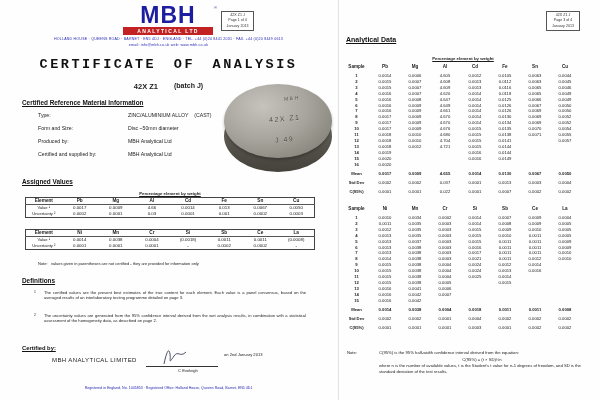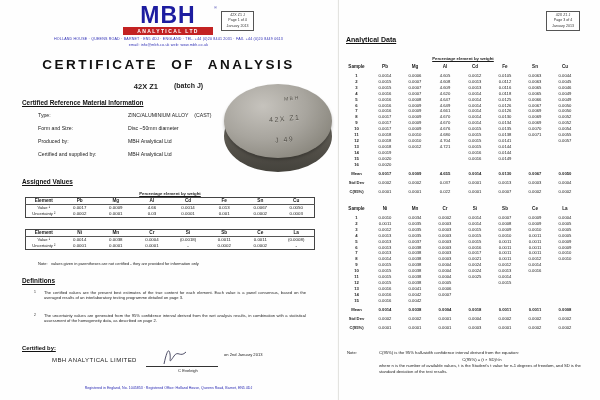--- a/index.html
+++ b/index.html
@@ -20,21 +20,21 @@
   .logo-sub { margin-top:1px; background:#c32222; color:#ffffff; font-size:5px; font-weight:bold; letter-spacing:1.4px; padding:1px 0; }
   .addr { position:absolute; left:0; top:37px; width:337px; text-align:center; font-size:3.6px; color:#2a2ab4; letter-spacing:.2px; }
   .addr2 { top:43px; }
 
   .ref-box { position:absolute; border:1px solid #555; background:#fff; text-align:center; font-size:3.6px; line-height:5.4px; padding:1px 2px; color:#333; }
   #ref-left  { left:221px; top:11px;  width:33px; }
   #ref-right { right:20px; top:11px; width:34px; }
 
   
   .cert-title { position:absolute; left:0; top:57px; width:337px; text-align:center;
-    font-family:Liberation Sans, sans-serif; font-weight:bold; font-size:13.5px; letter-spacing:2.5px; word-spacing:7px; color:#111; }
+    font-family:Liberation Mono, monospace; font-weight:bold; font-size:13.5px; letter-spacing:2.5px; word-spacing:7px; color:#111; }
   .product-row { position:absolute; left:0; top:82px; width:337px; display:flex; justify-content:center; gap:16px; }
   .product-code { font-weight:bold; font-size:7.5px; }
   .batch { font-weight:bold; font-size:7px; }
 
   .sec-head { font-weight:bold; font-size:6.4px; text-decoration:underline; color:#111; }
 
   
   #crm-head { position:absolute; left:22px; top:99px; }
   .crm-rows { position:absolute; left:38px; top:112px; width:200px; }
   .crm-row { display:flex; height:13px; font-size:5.2px; }

